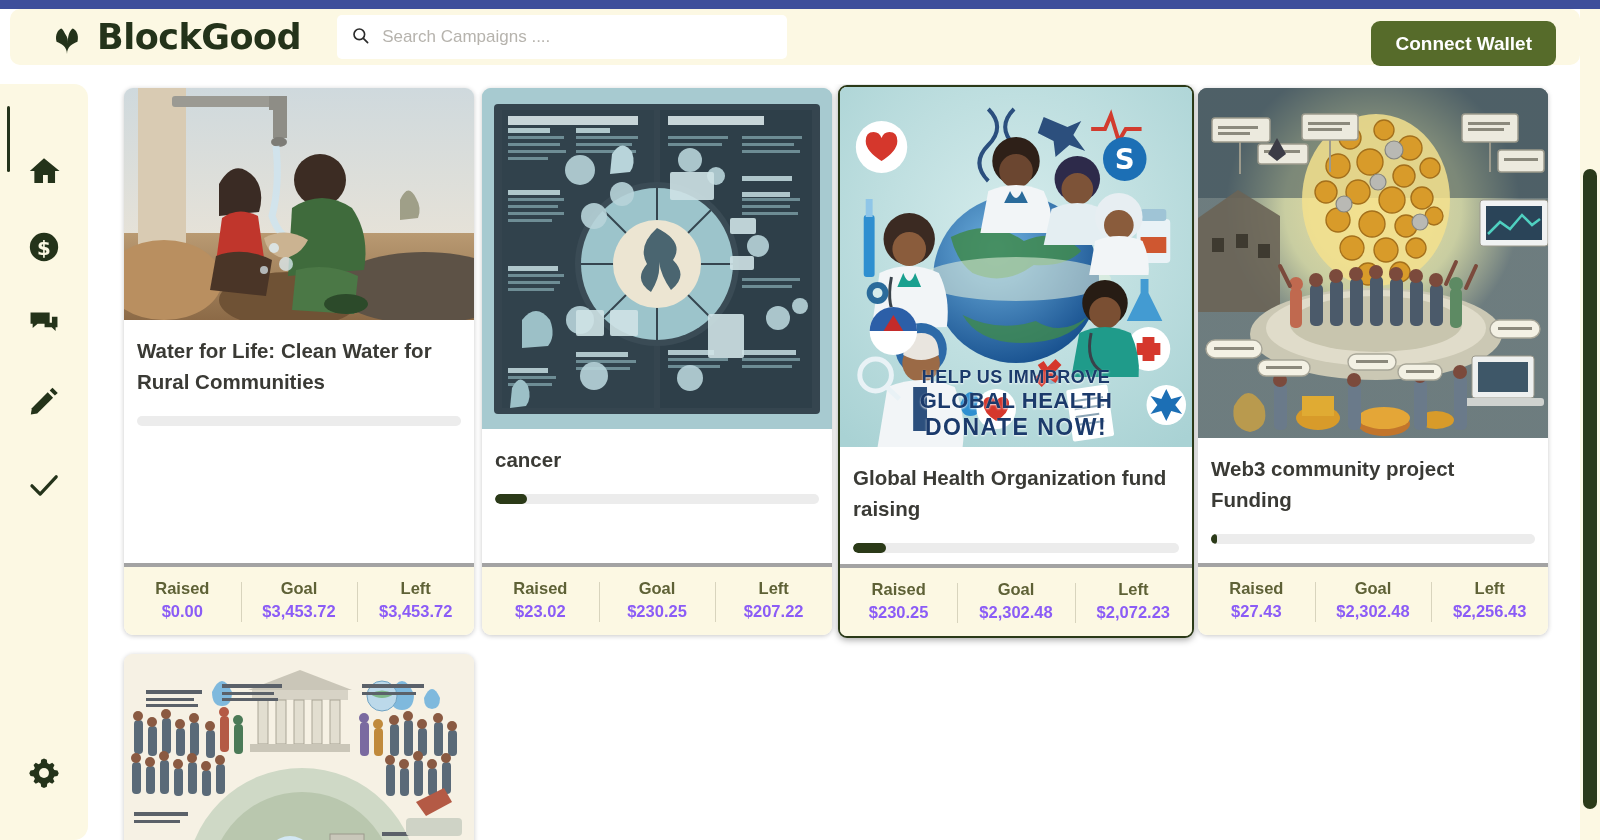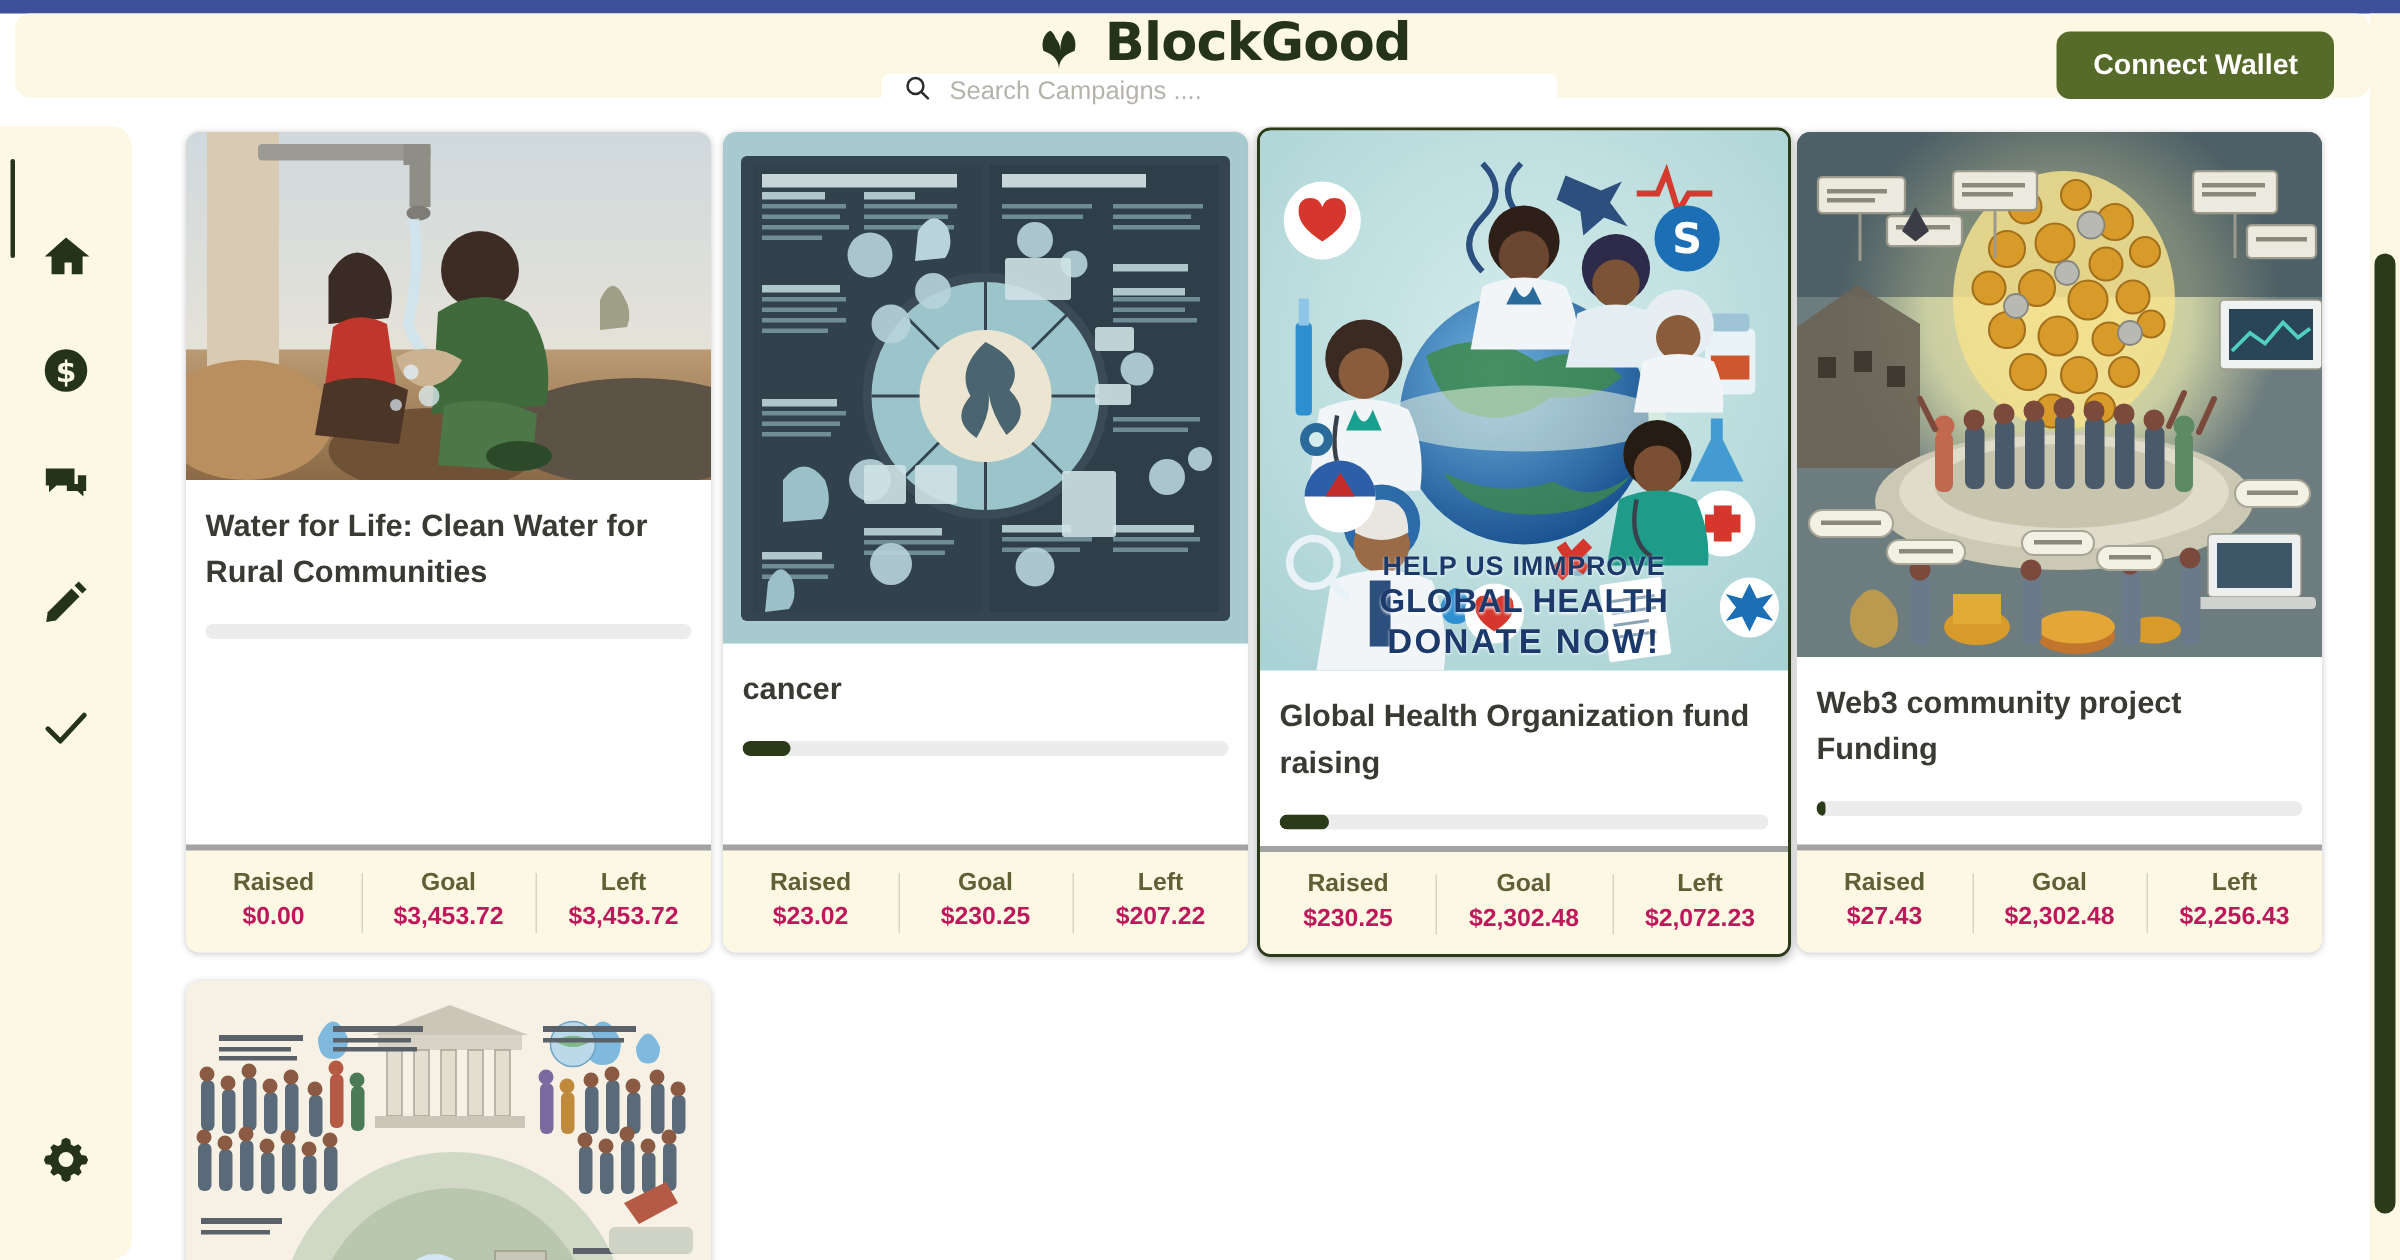--- a/index.html
+++ b/index.html
@@ -16,21 +16,21 @@
     width: 1600px; height: 9px;
     background: #3e4f9b;
   }
 
   
   #header {
     position: absolute; top: 9px; left: 10px;
     width: 1570px; height: 56px;
     background: #fcf8e3;
     border-radius: 10px;
-    display: flex; align-items: center; flex-direction: column;
+    display: flex; align-items: center;
   }
   #brand {
     display: flex; align-items: center; gap: 11px;
     margin-left: 38px;
   }
   #leaf-icon { width: 38px; height: 38px; display:block; }
   #brand-name {
     font-size: 35px; font-weight: bold; color: #24331a;
     letter-spacing: -0.5px;
     font-family: "DejaVu Sans", sans-serif;
@@ -142,21 +142,21 @@
   }
   .stat + .stat::before {
     content: ""; position: absolute; left: 0; top: 3px;
     width: 1px; height: 40px; background: #d8d4bd;
   }
   .stat-label {
     font-size: 16.5px; font-weight: bold; color: #5e6136;
     font-family: "Liberation Sans", sans-serif;
   }
   .stat-value {
-    font-size: 16.5px; font-weight: bold; color: #be185d;
+    font-size: 16.5px; font-weight: bold; color: #8b5cf6;
     margin-top: 4px;
     font-family: "Liberation Sans", sans-serif;
   }
 
   
   .art { position: absolute; inset: 0; }
   .art svg { width: 100%; height: 100%; display: block; }
 
   .overlay-text {
     position: absolute; left: 50%; bottom: 6px;

